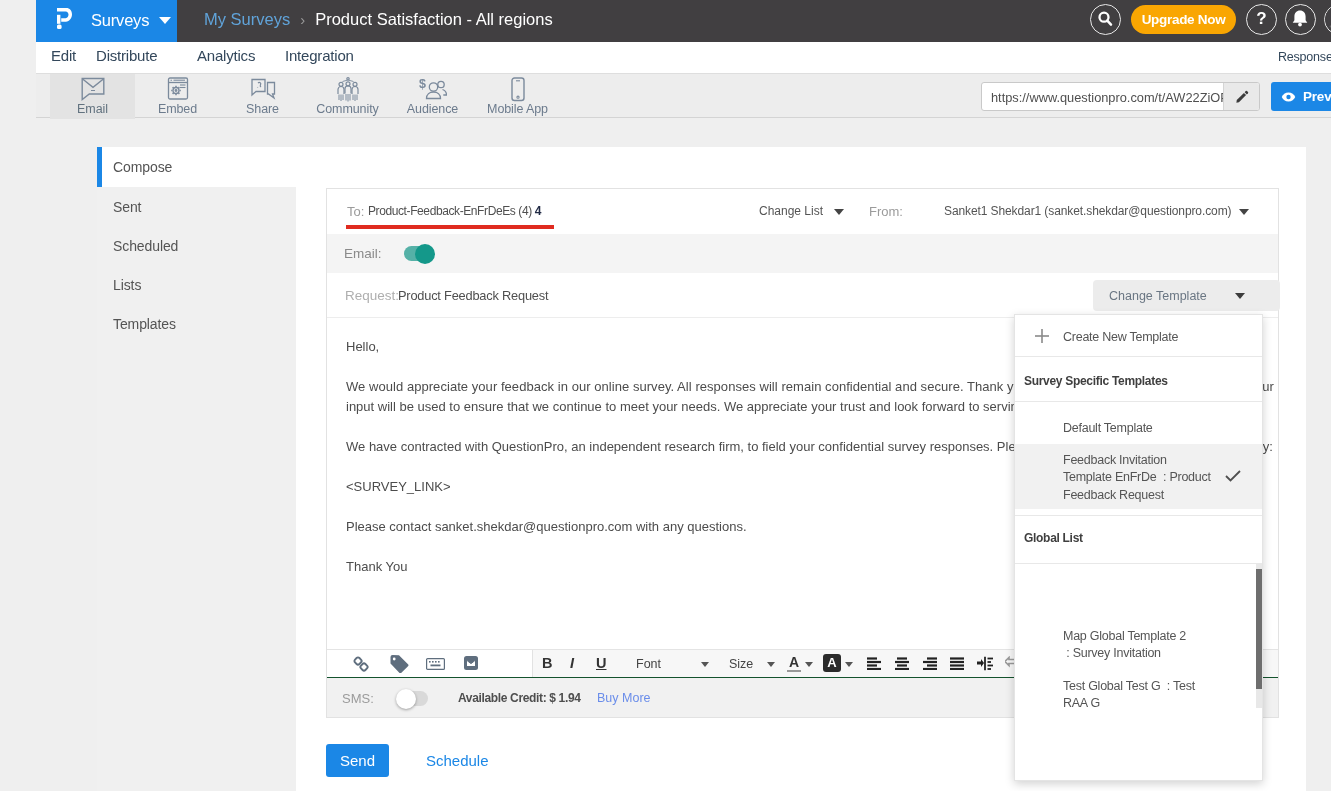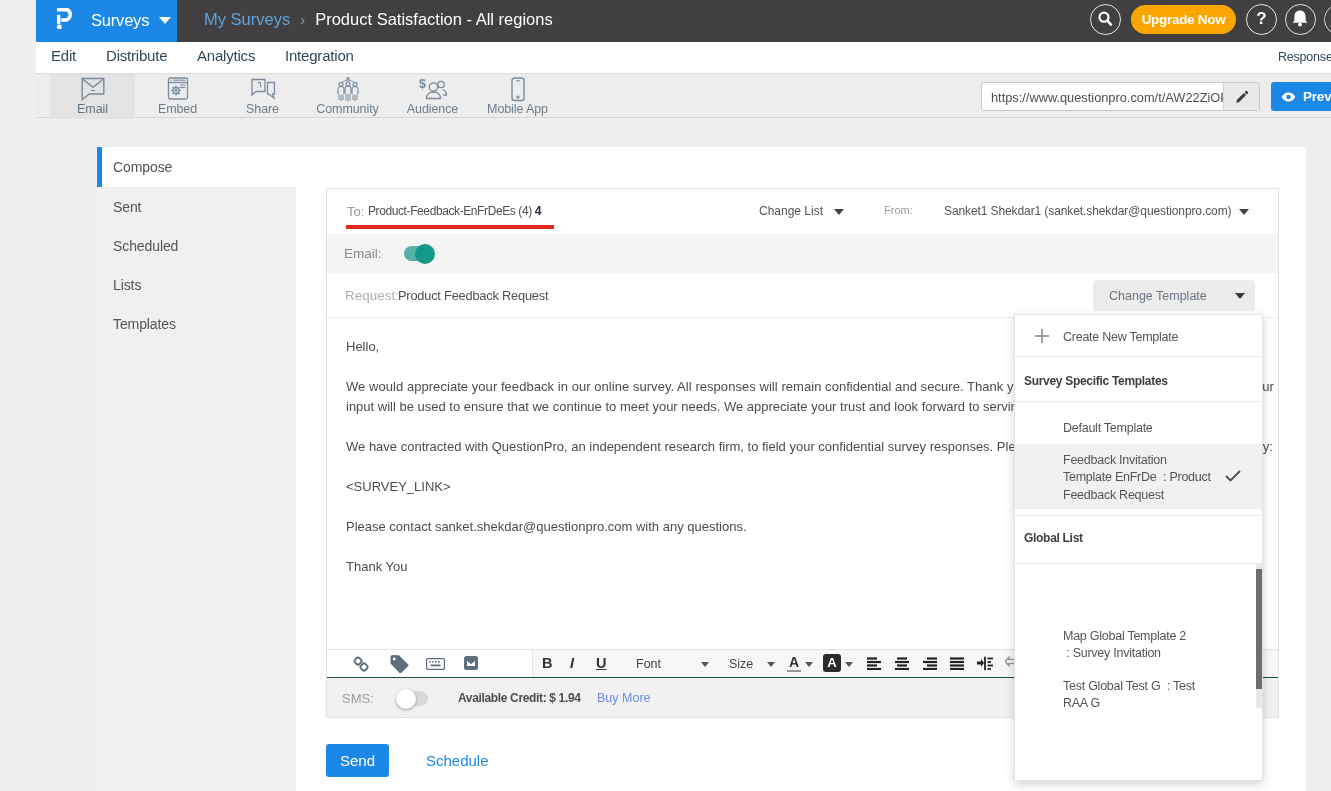--- a/index.html
+++ b/index.html
@@ -113,21 +113,21 @@
           <path d="M22 13.5 A7 7 0 0 1 23.5 17.5" stroke="#97c93d" stroke-width="1.6"></path>
           <path d="M23.3 15 A7 7 0 0 1 23.8 18.5" stroke="#d7df23" stroke-width="1.4"></path>
         </g>
         <path d="M12 20 C15 19 18 16.5 20 13.5 L21.5 17 L14.5 21.5 Z" fill="#2f2e30"></path>
       </svg>
     </div>
   </div>
 
   <div id="navrow">
     <div class="item" style="left:15px">Edit</div>
-    <div class="item" style="left:70px; padding-bottom:9px; border-bottom:8px solid #0c4a6e;">Distribute</div>
+    <div class="item" style="left:60px; padding-bottom:9px; border-bottom:8px solid #0c4a6e;">Distribute</div>
     <div class="item" style="left:161px">Analytics</div>
     <div class="item" style="left:249px">Integration</div>
     <div id="responses">Responses: 0</div>
   </div>
 
   <div id="disttb">
     <div class="dtab" style="left:14px; background:#e3e3e3;">
       <svg width="24" height="24" viewBox="0 0 24 24">
           <g fill="none" stroke="#7b8a9c" stroke-width="1.4">
         <path d="M1.2 1.5 h21.6 v15.5 h-14.5 l-7.1 5.5 z"></path>
@@ -247,33 +247,33 @@
     <div class="sideitem" style="top:130px">Lists</div>
     <div class="sideitem" style="top:169px">Templates</div>
 
     <div id="form">
       <div id="torow">
         <span class="rowlabel abs" style="left:20px; top:15px; font-size:13px;">To:</span>
         <span class="abs" style="left:41px; top:15px; font-size:12px; letter-spacing:-0.4px; color:#4f4f4f;">Product-Feedback-EnFrDeEs (4) <b style="color:#222b45">4</b></span>
         <div class="abs" style="left:19px; top:36px; width:208px; height:4px; background:#e02b20;"></div>
         <span class="abs" style="left:432px; top:15px; font-size:12px; color:#545454;">Change List</span>
         <div class="abs" style="left:507px; top:20px; width:0;height:0; border-left:5px solid transparent; border-right:5px solid transparent; border-top:6px solid #444;"></div>
-        <span class="rowlabel abs" style="left:557px; top:15px; font-size:11px;">From:</span>
+        <span class="rowlabel abs" style="left:542px; top:15px; font-size:13px;">From:</span>
         <span class="abs" style="left:617px; top:15px; font-size:12px; letter-spacing:-0.1px; color:#545454;">Sanket1 Shekdar1 (sanket.shekdar@questionpro.com)</span>
         <div class="abs" style="left:912px; top:20px; width:0;height:0; border-left:5px solid transparent; border-right:5px solid transparent; border-top:6px solid #444;"></div>
       </div>
       <div id="emailrow">
         <span class="rowlabel abs" style="left:17px; top:12px; color:#8a8a8a;">Email:</span>
         <div class="tog" style="left:77px; top:12px; background:#55b1a7;"></div>
         <div class="knob" style="left:88px; top:9.5px; background:#14988a;"></div>
       </div>
       <div id="subjrow">
         <span class="rowlabel abs" style="left:18px; top:15px; color:#aeaeae;">Request:</span>
         <span class="abs" style="left:71px; top:15px; font-size:12.8px; letter-spacing:-0.2px; color:#4f4f4f;">Product Feedback Request</span>
-        <div class="abs" style="left:766px; top:7px; width:162px; height:31px; background:#ececec; border-radius:4px;">
+        <div class="abs" style="left:766px; top:7px; width:187px; height:31px; background:#ececec; border-radius:4px;">
           <span class="abs" style="left:16px; top:9px; font-size:12.5px; color:#6a7683;">Change Template</span>
           <div class="abs" style="left:142px; top:13px; width:0;height:0; border-left:5.5px solid transparent; border-right:5.5px solid transparent; border-top:6.5px solid #3c3c3c;"></div>
         </div>
       </div>
       <div id="bodyarea">
         <div id="bodytext">
           <div>Hello,</div>
           <div>&nbsp;</div>
           <div style="letter-spacing:0.05px">We would appreciate your feedback in our online survey. All responses will remain confidential and secure. Thank you truly for your time and consideration. Your</div>
           <div>input will be used to ensure that we continue to meet your needs. We appreciate your trust and look forward to serving you in the future.</div>

